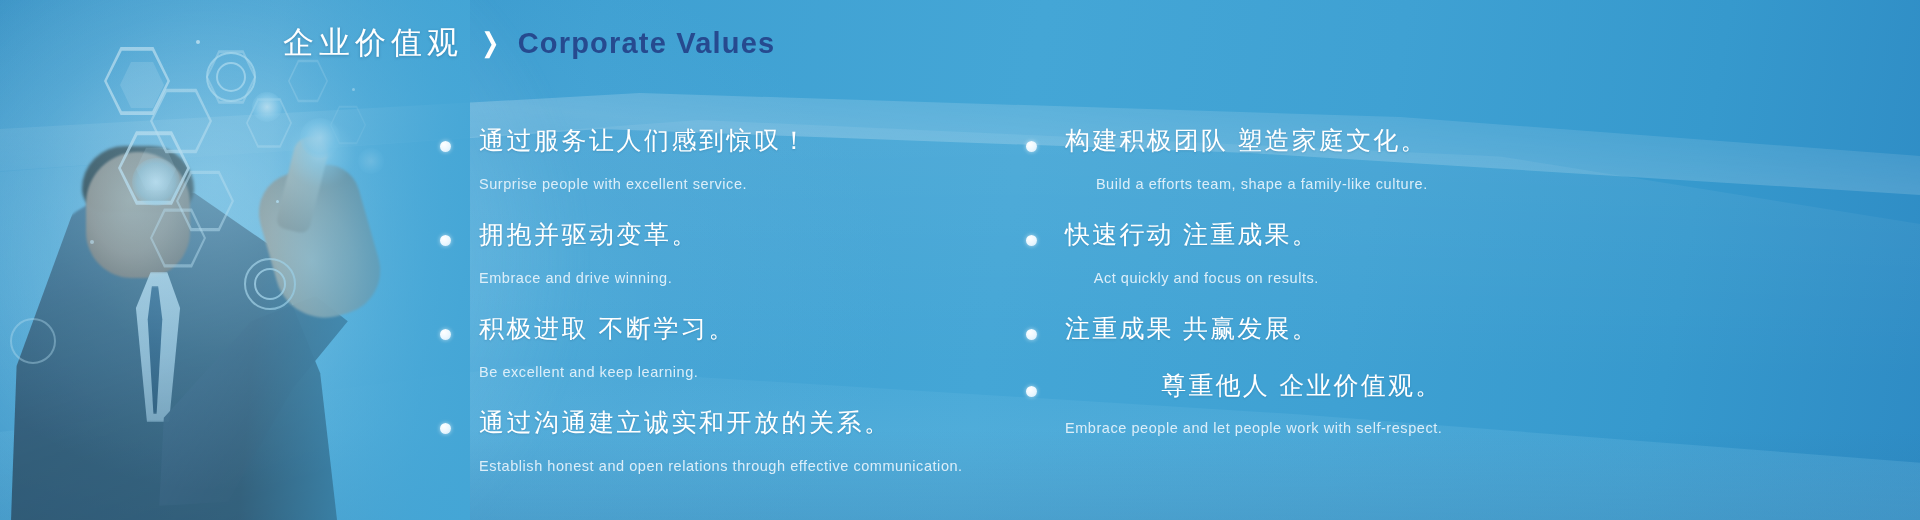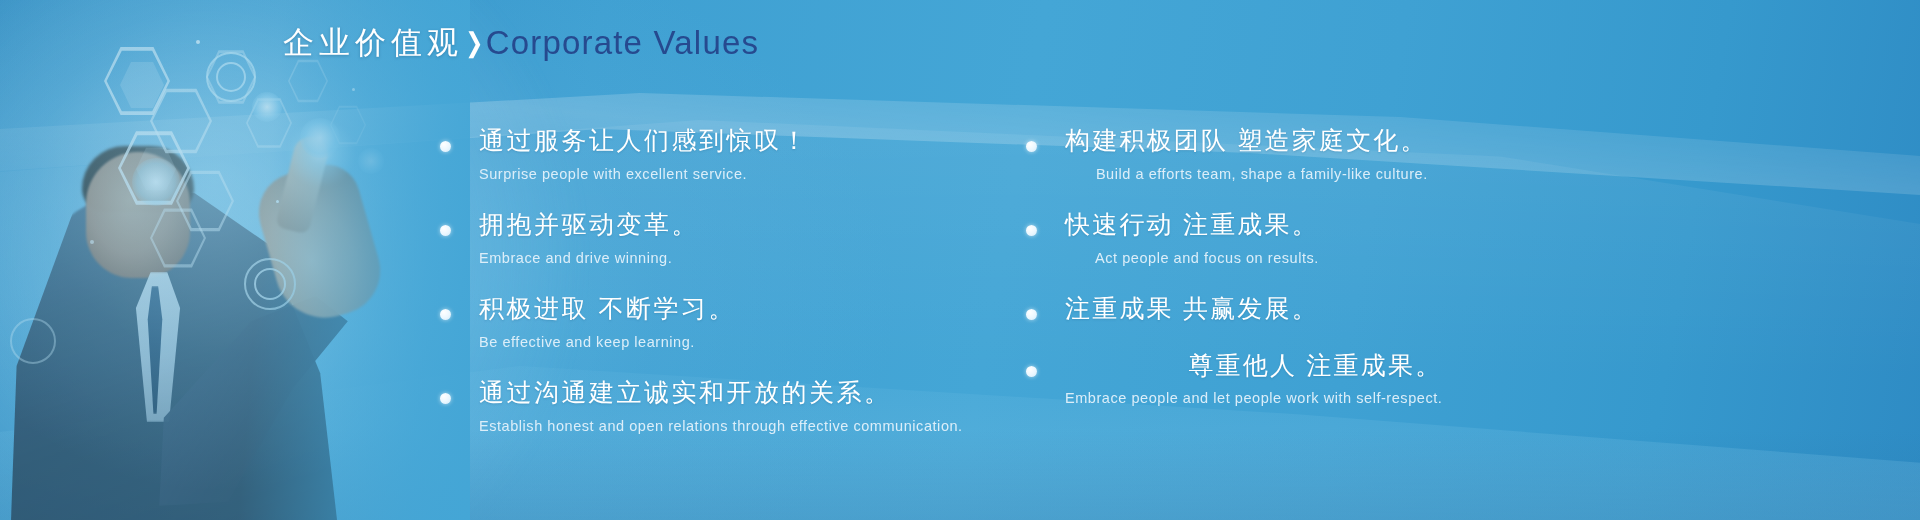--- a/index.html
+++ b/index.html
@@ -118,54 +118,54 @@
     background:transparent;
     clip-path:polygon(25% 4%, 75% 4%, 100% 50%, 75% 96%, 25% 96%, 0% 50%,
                       25% 4%, 27% 9%, 4% 50%, 27% 91%, 73% 91%, 96% 50%, 73% 9%, 27% 9%, 25% 4%);
     background:rgba(255,255,255,0.85);
   }
   .ring{position:absolute;border-radius:50%;border:2px solid rgba(235,250,255,0.8);}
   .ring-sm{position:absolute;border-radius:50%;background:radial-gradient(circle,rgba(255,255,255,0.95) 0%, rgba(170,225,250,0.5) 55%, rgba(140,210,245,0) 80%);}
   .spark{position:absolute;border-radius:50%;background:rgba(255,255,255,0.9);filter:blur(0.4px);}
   
   .title-row{
-    position:absolute;left:283px;top:22px;display:flex;align-items:center;gap:0;
+    position:absolute;left:283px;top:22px;display:flex;align-items:center;gap:16px;
   }
   .title-cn{
     font-size:31px;color:#ffffff;letter-spacing:5px;font-weight:400;
     text-shadow:0 1px 3px rgba(20,70,110,0.35);
     white-space:nowrap;
   }
   .title-sep{
     font-size:27px;color:#ffffff;font-weight:700;line-height:1;
     transform:scaleX(0.8);
   }
   .title-en{
-    font-size:33px;color:#264a8f;letter-spacing:1.2px;font-weight:400;white-space:nowrap;
+    font-size:29px;color:#264a8f;letter-spacing:1.2px;font-weight:700;white-space:nowrap;
   }
   
   .col{position:absolute;}
   .col-left{left:440px;top:125px;width:600px;}
   .col-right{left:1026px;top:125px;width:880px;text-align:right;}
   .bullet-item{display:flex;align-items:flex-start;margin-bottom:25px;}
   .bullet-dot{
     width:11px;height:11px;border-radius:50%;
     background:radial-gradient(circle at 35% 30%, #ffffff 0%, #eaf7ff 55%, #cfe9f8 100%);
     margin-top:16px;margin-right:28px;flex:0 0 auto;
     box-shadow:0 0 4px rgba(255,255,255,0.6);
   }
   .bullet-text{display:flex;flex-direction:column;}
   .b-cn{
     font-size:25px;color:#ffffff;letter-spacing:2.5px;line-height:1.26;
     white-space:nowrap;font-weight:400;
     text-shadow:0 1px 2px rgba(30,90,130,0.25);
   }
   .b-en{
     font-size:14.5px;color:#e4f2fb;letter-spacing:0.55px;line-height:1.35;
-    white-space:nowrap;margin-top:8px;opacity:.95;
+    white-space:nowrap;margin-top:18px;opacity:.95;
   }
   .col-right .b-cn{letter-spacing:2.2px;}
 </style>
 </head>
 <body>
 
 <div class="banner">
 
   <div class="sweep glow-left"></div>
   <div class="sweep sweep-b"></div>
@@ -238,21 +238,21 @@
       <span class="bullet-text">
         <span class="b-cn">拥抱并驱动变革。</span>
         <span class="b-en">Embrace and drive winning.</span>
       </span>
     </div>
 
     <div class="bullet-item">
       <span class="bullet-dot"></span>
       <span class="bullet-text">
         <span class="b-cn">积极进取  不断学习。</span>
-        <span class="b-en">Be effective and keep learning.</span>
+        <span class="b-en">Be excellent and keep learning.</span>
       </span>
     </div>
 
     <div class="bullet-item">
       <span class="bullet-dot"></span>
       <span class="bullet-text">
         <span class="b-cn">通过沟通建立诚实和开放的关系。</span>
         <span class="b-en">Establish honest and open relations through effective communication.</span>
       </span>
     </div>
@@ -266,34 +266,34 @@
       <span class="bullet-text">
         <span class="b-cn">构建积极团队  塑造家庭文化。</span>
         <span class="b-en">Build a efforts team, shape a family-like culture.</span>
       </span>
     </div>
 
     <div class="bullet-item">
       <span class="bullet-dot"></span>
       <span class="bullet-text">
         <span class="b-cn">快速行动  注重成果。</span>
-        <span class="b-en">Act people and focus on results.</span>
+        <span class="b-en">Act quickly and focus on results.</span>
       </span>
     </div>
 
     <div class="bullet-item">
       <span class="bullet-dot"></span>
       <span class="bullet-text">
         <span class="b-cn">注重成果  共赢发展。</span>
       </span>
     </div>
 
     <div class="bullet-item">
       <span class="bullet-dot"></span>
       <span class="bullet-text">
-        <span class="b-cn">尊重他人  注重成果。</span>
+        <span class="b-cn">尊重他人  企业价值观。</span>
         <span class="b-en">Embrace people and let people work with self-respect.</span>
       </span>
     </div>
 
   </div>
 
 </div>
 
 </body></html>

